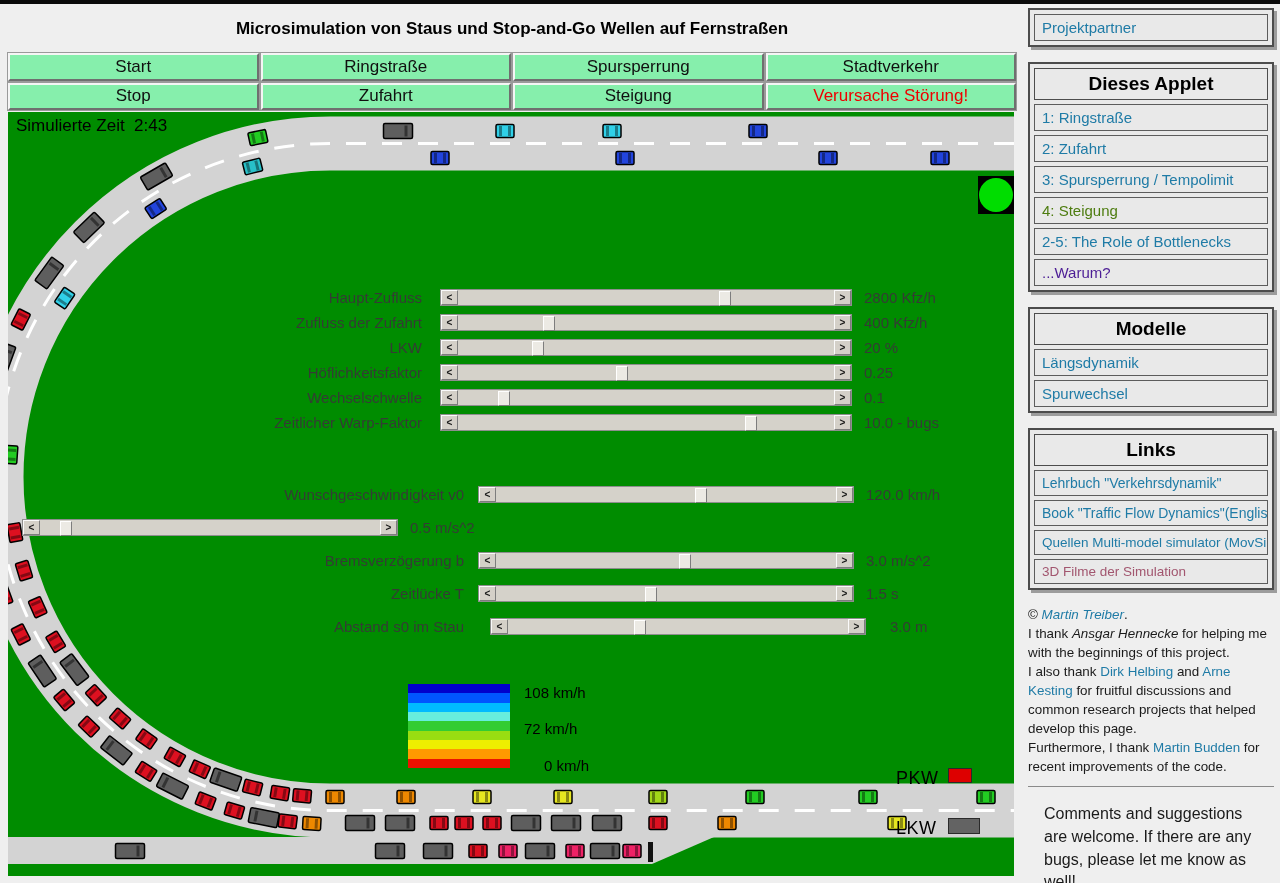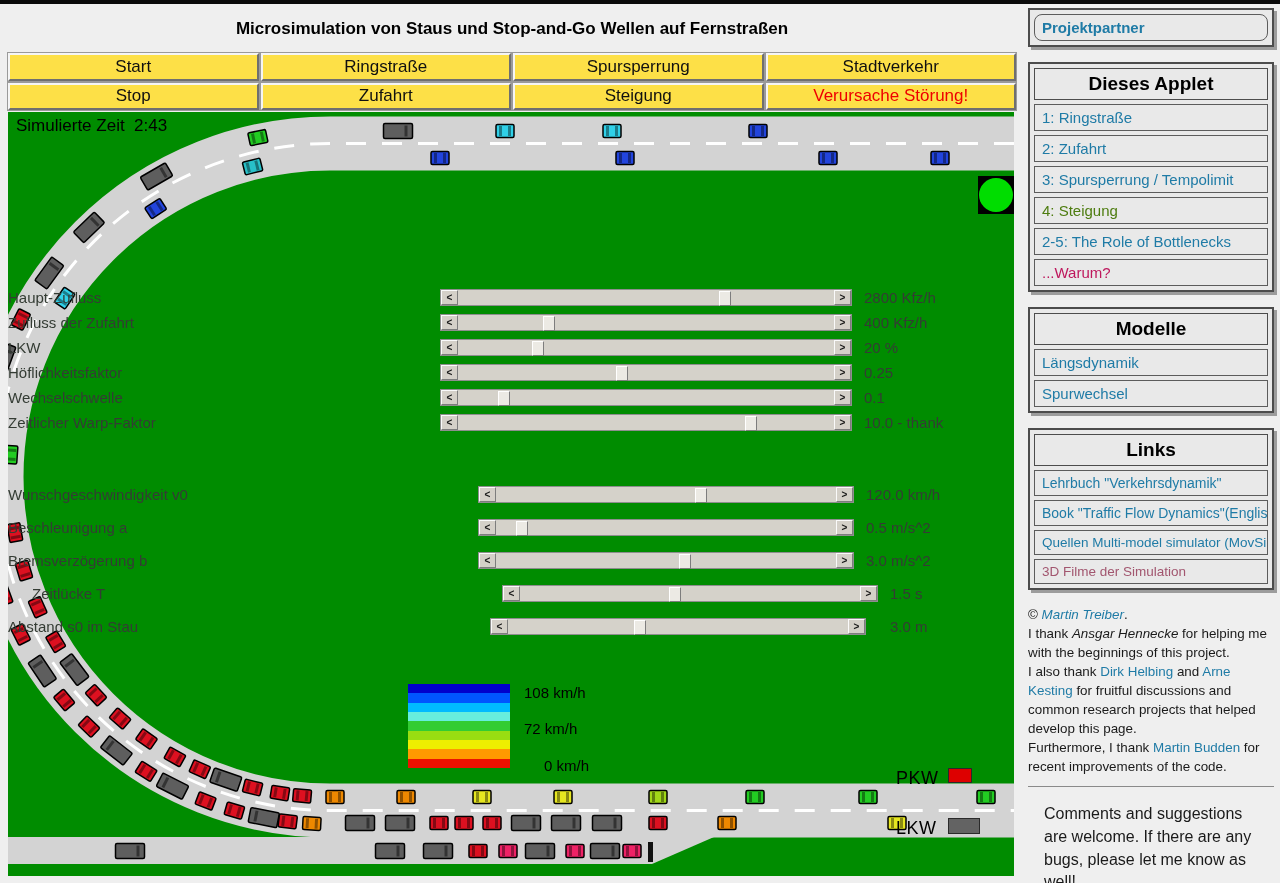--- a/index.html
+++ b/index.html
@@ -3,29 +3,29 @@
 <meta charset="utf-8">
 <style>
   html,body{margin:0;padding:0;background:#efefef;}
   .page{position:relative;width:1280px;height:883px;background:#efefef;overflow:hidden;
         font-family:"Liberation Sans",sans-serif;}
   .topbar{position:absolute;left:0;top:0;width:1280px;height:4px;background:#0a0a0a;}
   .title{position:absolute;left:8px;top:19px;width:1008px;text-align:center;
          font-size:17px;font-weight:bold;color:#000;}
   .btns{position:absolute;left:8px;top:53px;width:1008px;height:57px;display:grid;
         grid-template-columns:repeat(4,1fr);grid-template-rows:1fr 1fr;gap:2px;}
-  .btn{background:#fde047;border:2px solid;border-color:#f5f5f5 #6f6f6f #6f6f6f #f5f5f5;
+  .btn{background:#86efac;border:2px solid;border-color:#f5f5f5 #6f6f6f #6f6f6f #f5f5f5;
        outline:1px solid #9a9a9a;display:flex;align-items:center;justify-content:center;
        font-size:17px;color:#101010;cursor:pointer;white-space:nowrap;}
   .sim{position:absolute;left:8px;top:112px;width:1006px;height:764px;background:#5eead4;}
   .sim svg{position:absolute;left:0;top:0;}
   .simtime{position:absolute;left:8px;top:4px;font-size:17px;color:#000;white-space:pre;}
   .sgroup{position:absolute;left:0;}
   .srow{display:flex;align-items:center;height:17px;}
-  .slabel{font-size:15px;color:#343c34;white-space:nowrap;}
+  .slabel{font-size:15px;color:#343c34;text-align:right;white-space:nowrap;}
   .strack{position:relative;height:17px;background:#d5d2ca;border:1px solid #8e8e8e;
           box-sizing:border-box;cursor:pointer;}
   .sarrow{position:absolute;top:0;bottom:0;width:17px;background:#d4d0c8;
           border:1px solid;border-color:#fafafa #7d7d7d #7d7d7d #fafafa;box-sizing:border-box;
           display:flex;align-items:center;justify-content:center;
           font-size:10px;font-weight:bold;color:#1a1a1a;cursor:pointer;}
   .sarrow.left{left:0;} .sarrow.right{right:0;}
   .sthumb{position:absolute;top:1px;width:10px;height:13px;background:#eceae4;
           border:1px solid;border-color:#ffffff #7d7d7d #7d7d7d #ffffff;cursor:pointer;}
   .svalue{font-size:15px;color:#343c34;margin-left:12px;white-space:nowrap;}
@@ -491,53 +491,52 @@
           </div>
           <div class="svalue">0.1</div>
         </div>
         <div class="srow" style="margin-bottom: 8px;">
           <div class="slabel" style="width: 414px;">Zeitlicher Warp-Faktor</div>
           <div class="strack" style="width: 412px; margin-left: 18px;">
             <div class="sarrow left">&lt;</div>
             <div class="sarrow right">&gt;</div>
             <div class="sthumb" style="left: 304px;"></div>
           </div>
-          <div class="svalue">10.0 - thank</div>
+          <div class="svalue">10.0 - bugs</div>
         </div>
       </div>
     <div class="sgroup" id="sliders2" style="top: 374px;">
         <div class="srow" style="margin-bottom: 16px;">
           <div class="slabel" style="width: 456px;">Wunschgeschwindigkeit v0</div>
           <div class="strack" style="width: 376px; margin-left: 14px;">
             <div class="sarrow left">&lt;</div>
             <div class="sarrow right">&gt;</div>
             <div class="sthumb" style="left: 216px;"></div>
           </div>
           <div class="svalue">120.0 km/h</div>
         </div>
         <div class="srow" style="margin-bottom: 16px;">
-          <div class="slabel" style="width: 456px;">Beschleunigung a</div>
           <div class="strack" style="width: 376px; margin-left: 14px;">
             <div class="sarrow left">&lt;</div>
             <div class="sarrow right">&gt;</div>
             <div class="sthumb" style="left: 37px;"></div>
           </div>
           <div class="svalue">0.5 m/s^2</div>
         </div>
         <div class="srow" style="margin-bottom: 16px;">
           <div class="slabel" style="width: 456px;">Bremsverzögerung b</div>
           <div class="strack" style="width: 376px; margin-left: 14px;">
             <div class="sarrow left">&lt;</div>
             <div class="sarrow right">&gt;</div>
             <div class="sthumb" style="left: 200px;"></div>
           </div>
           <div class="svalue">3.0 m/s^2</div>
         </div>
         <div class="srow" style="margin-bottom: 16px;">
-          <div class="slabel" style="width: 456px; margin-left: 24px;">Zeitlücke T</div>
+          <div class="slabel" style="width: 456px;">Zeitlücke T</div>
           <div class="strack" style="width: 376px; margin-left: 14px;">
             <div class="sarrow left">&lt;</div>
             <div class="sarrow right">&gt;</div>
             <div class="sthumb" style="left: 166px;"></div>
           </div>
           <div class="svalue">1.5 s</div>
         </div>
         <div class="srow" style="margin-bottom: 16px; gap: 12px;">
           <div class="slabel" style="width: 456px;">Abstand s0 im Stau</div>
           <div class="strack" style="width: 376px; margin-left: 14px;">
@@ -562,30 +561,30 @@
         <div class="vehrow">
           <div class="vehlabel">LKW</div>
           <div style="width: 30px; height: 14px; background: rgb(99, 99, 99); border: 1px solid rgb(42, 42, 42);"></div>
         </div>
       </div>
   </div>
 
   <div class="sidebar">
     <div id="sidebar-panels">
         <div class="panel">
-          <div class="prow" style="color: rgb(31, 123, 166); font-weight: bold; border-radius: 8px;">Projektpartner</div>
+          <div class="prow" style="color: rgb(31, 123, 166); font-weight: normal;">Projektpartner</div>
         </div>
         <div class="panel">
           <div class="ptitle">Dieses Applet</div>
           <div class="prow" style="color: rgb(31, 123, 166);">1: Ringstraße</div>
           <div class="prow" style="color: rgb(31, 123, 166);">2: Zufahrt</div>
           <div class="prow" style="color: rgb(31, 123, 166);">3: Spursperrung / Tempolimit</div>
           <div class="prow" style="color: #4d7c0f;">4: Steigung</div>
           <div class="prow" style="color: rgb(31, 123, 166);">2-5: The Role of Bottlenecks</div>
-          <div class="prow" style="color: #be185d;">...Warum?</div>
+          <div class="prow" style="color: #4c1d95;">...Warum?</div>
         </div>
         <div class="panel">
           <div class="ptitle">Modelle</div>
           <div class="prow" style="color: rgb(31, 123, 166);">Längsdynamik</div>
           <div class="prow" style="color: rgb(31, 123, 166);">Spurwechsel</div>
         </div>
         <div class="panel">
           <div class="ptitle">Links</div>
           <div class="prow" style="color: rgb(31, 123, 166); font-size: 14px;">Lehrbuch "Verkehrsdynamik"</div>
           <div class="prow" style="color: rgb(31, 123, 166); font-size: 14px;">Book "Traffic Flow Dynamics"(English)</div>

